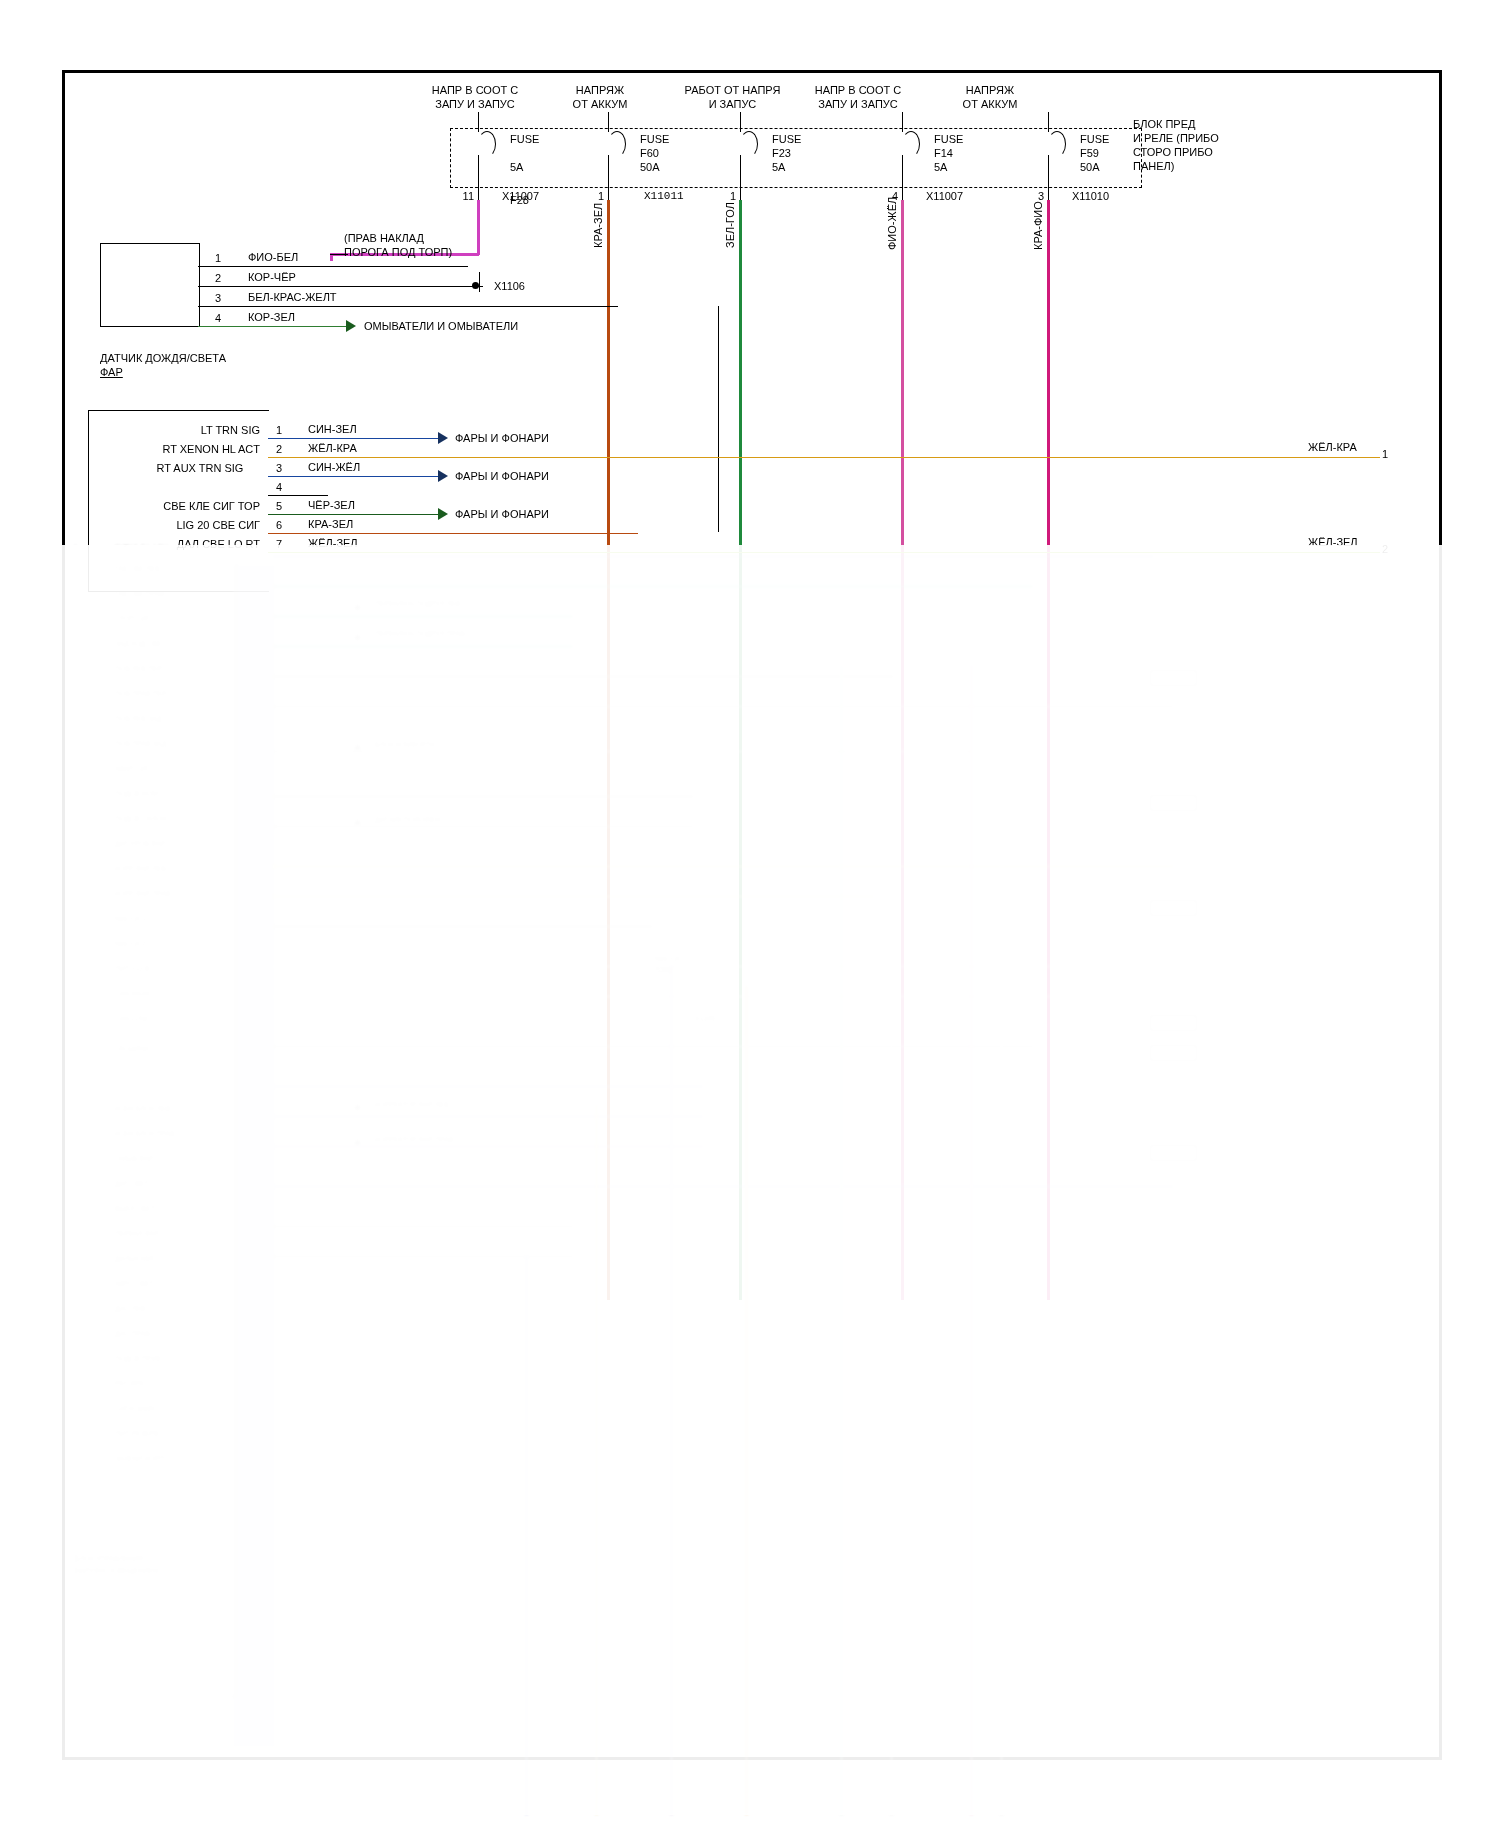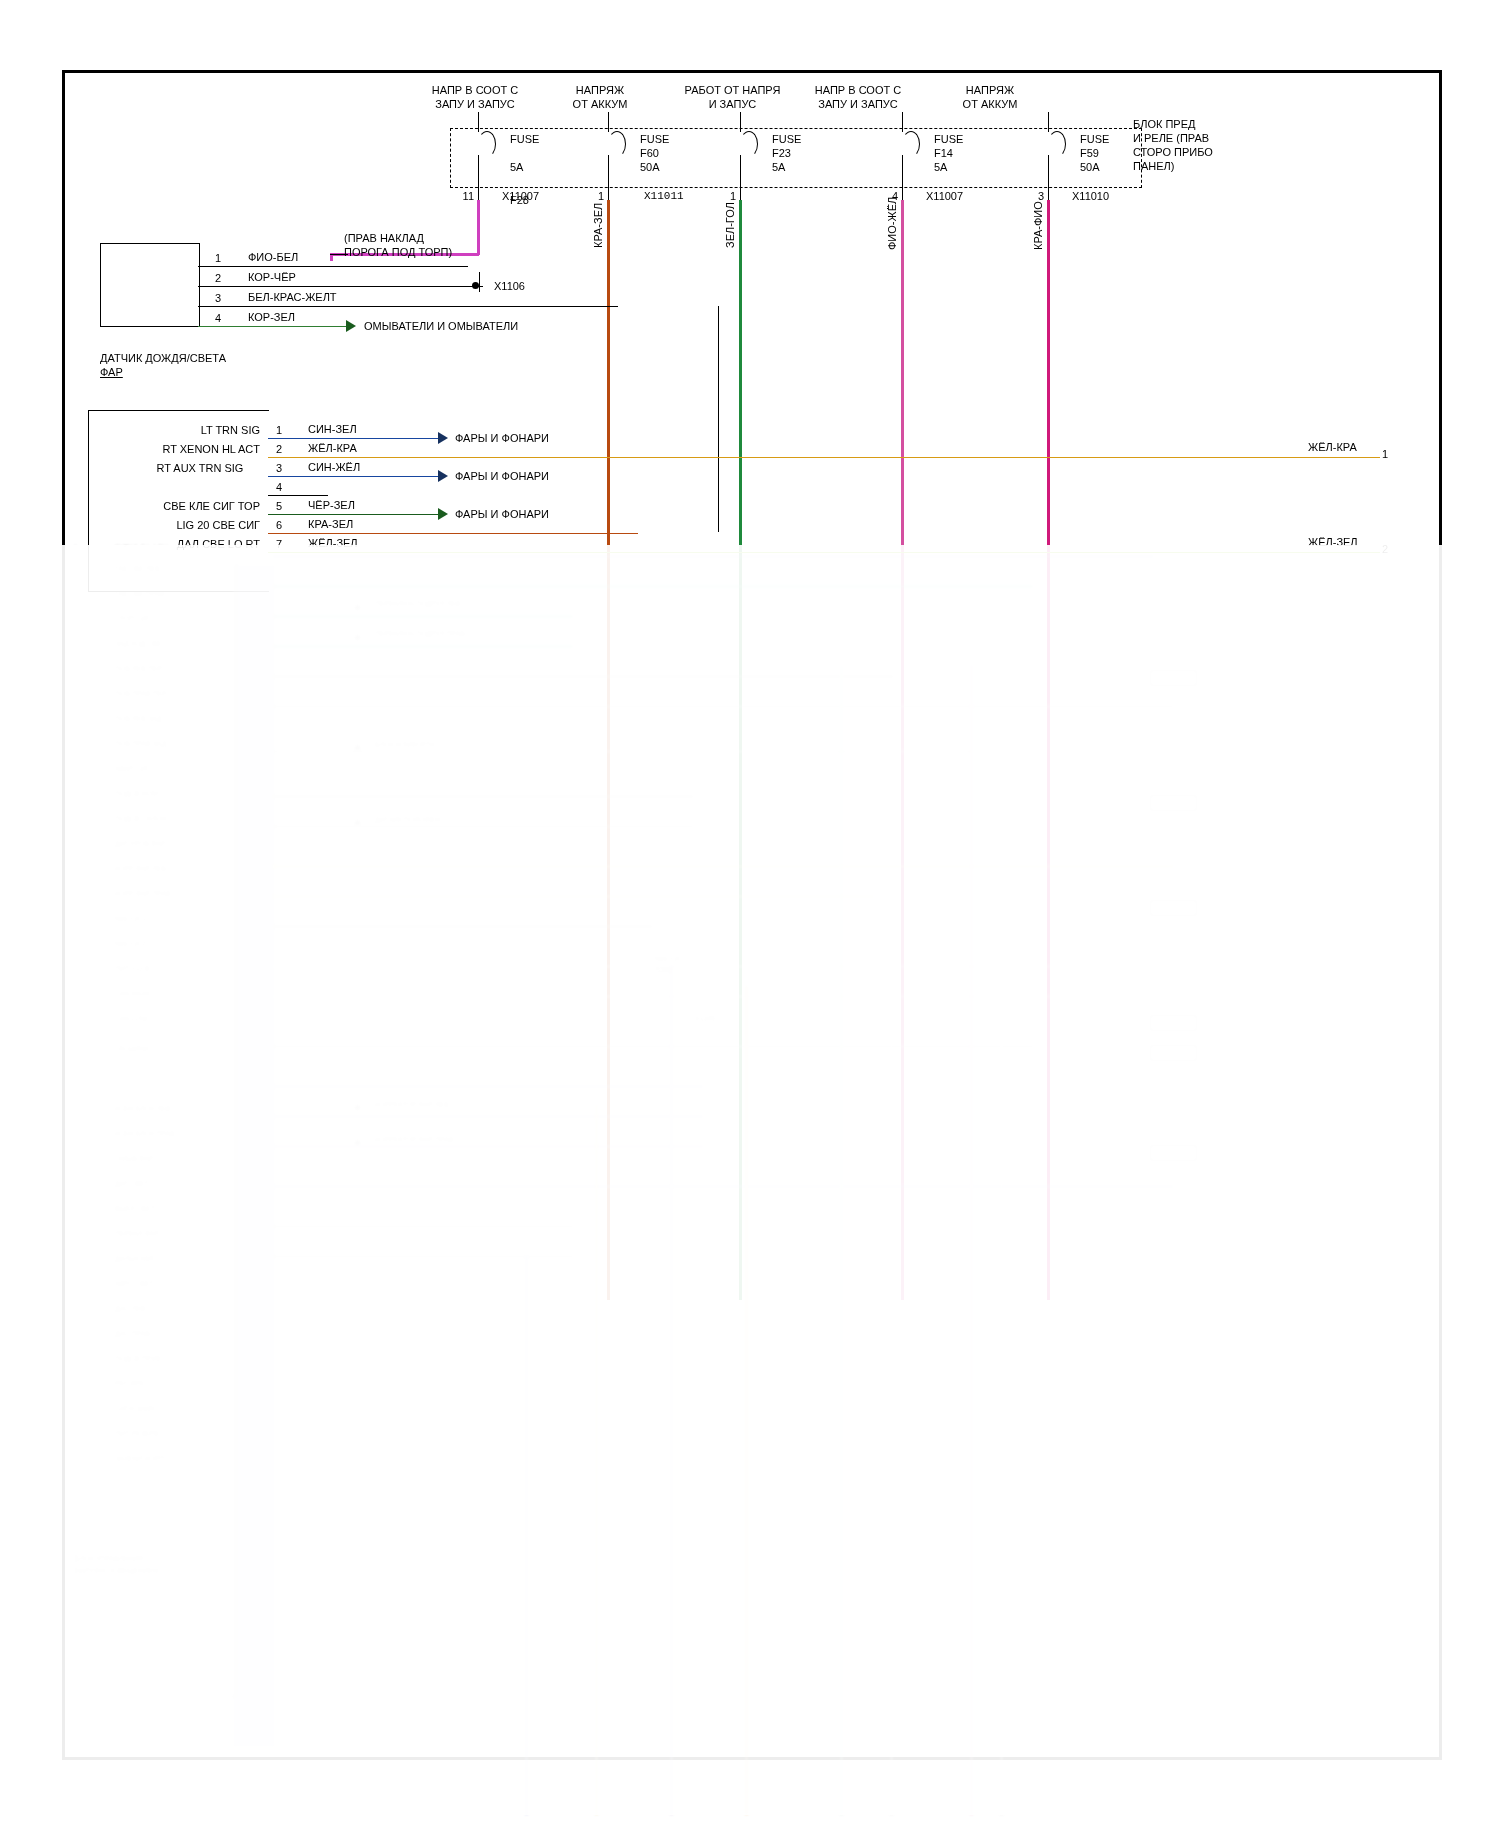--- a/index.html
+++ b/index.html
@@ -106,21 +106,21 @@
       <div class="arc"></div>
     </div>
   <div class="txt" style="left:1080px;top:133px;">FUSE</div>
   <div class="txt" style="left:1080px;top:147px;">F59</div>
   <div class="txt" style="left:1080px;top:161px;">50A</div>
   <div class="vline" style="left:1048px;top:155px;height:47px;"></div>
   <div class="txt r" style="left:1010px;top:190px;width:34px;">3</div>
   <div class="txt" style="left:1072px;top:190px;">X11010</div>
 
   <div class="txt" style="left:1133px;top:118px;">БЛОК ПРЕД</div>
-  <div class="txt" style="left:1133px;top:132px;">И РЕЛЕ (ПРАВ</div>
+  <div class="txt" style="left:1133px;top:132px;">И РЕЛЕ (ПРИБО</div>
   <div class="txt" style="left:1133px;top:146px;">СТОРО ПРИБО</div>
   <div class="txt" style="left:1133px;top:160px;">ПАНЕЛ)</div>
 
   <div class="wirev" style="left:477px;top:200px;height:55px;background:#cf3fbf;"></div>
   <div class="wire" style="left:330px;top:253px;width:149px;background:#cf3fbf;"></div>
   <div class="wirev" style="left:330px;top:253px;height:8px;background:#cf3fbf;"></div>
 
   <div class="wirev" style="left:607px;top:200px;height:1100px;background:#b84a10;"></div>
   <div class="txt" style="left:592px;top:248px;transform:rotate(-90deg);transform-origin:left top;">КРА-ЗЕЛ</div>
 

